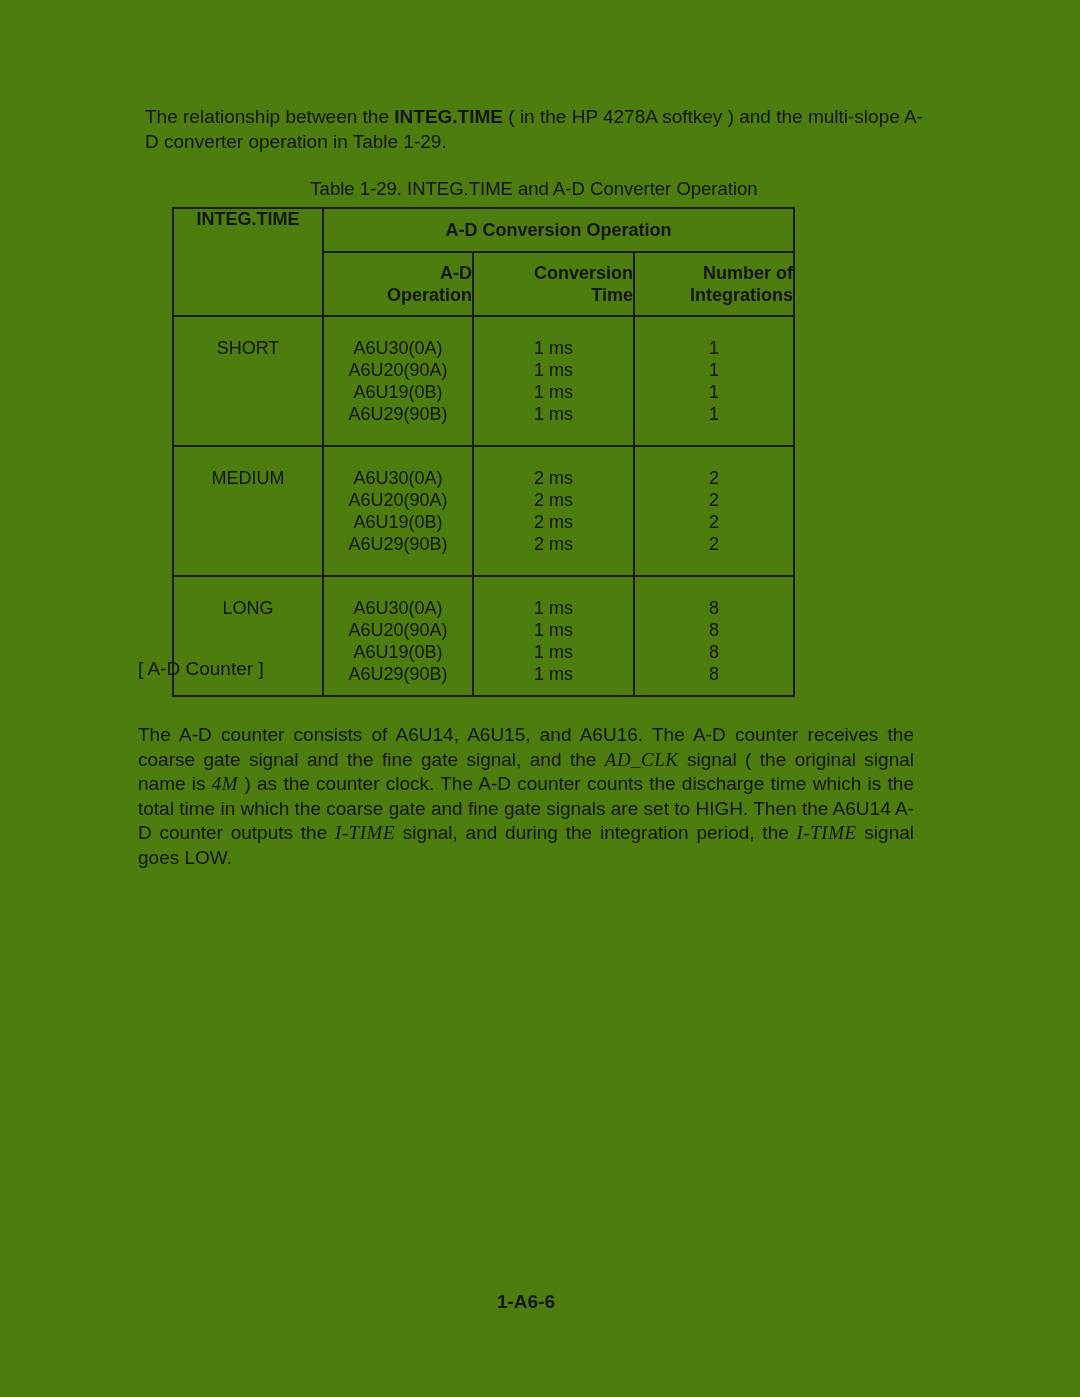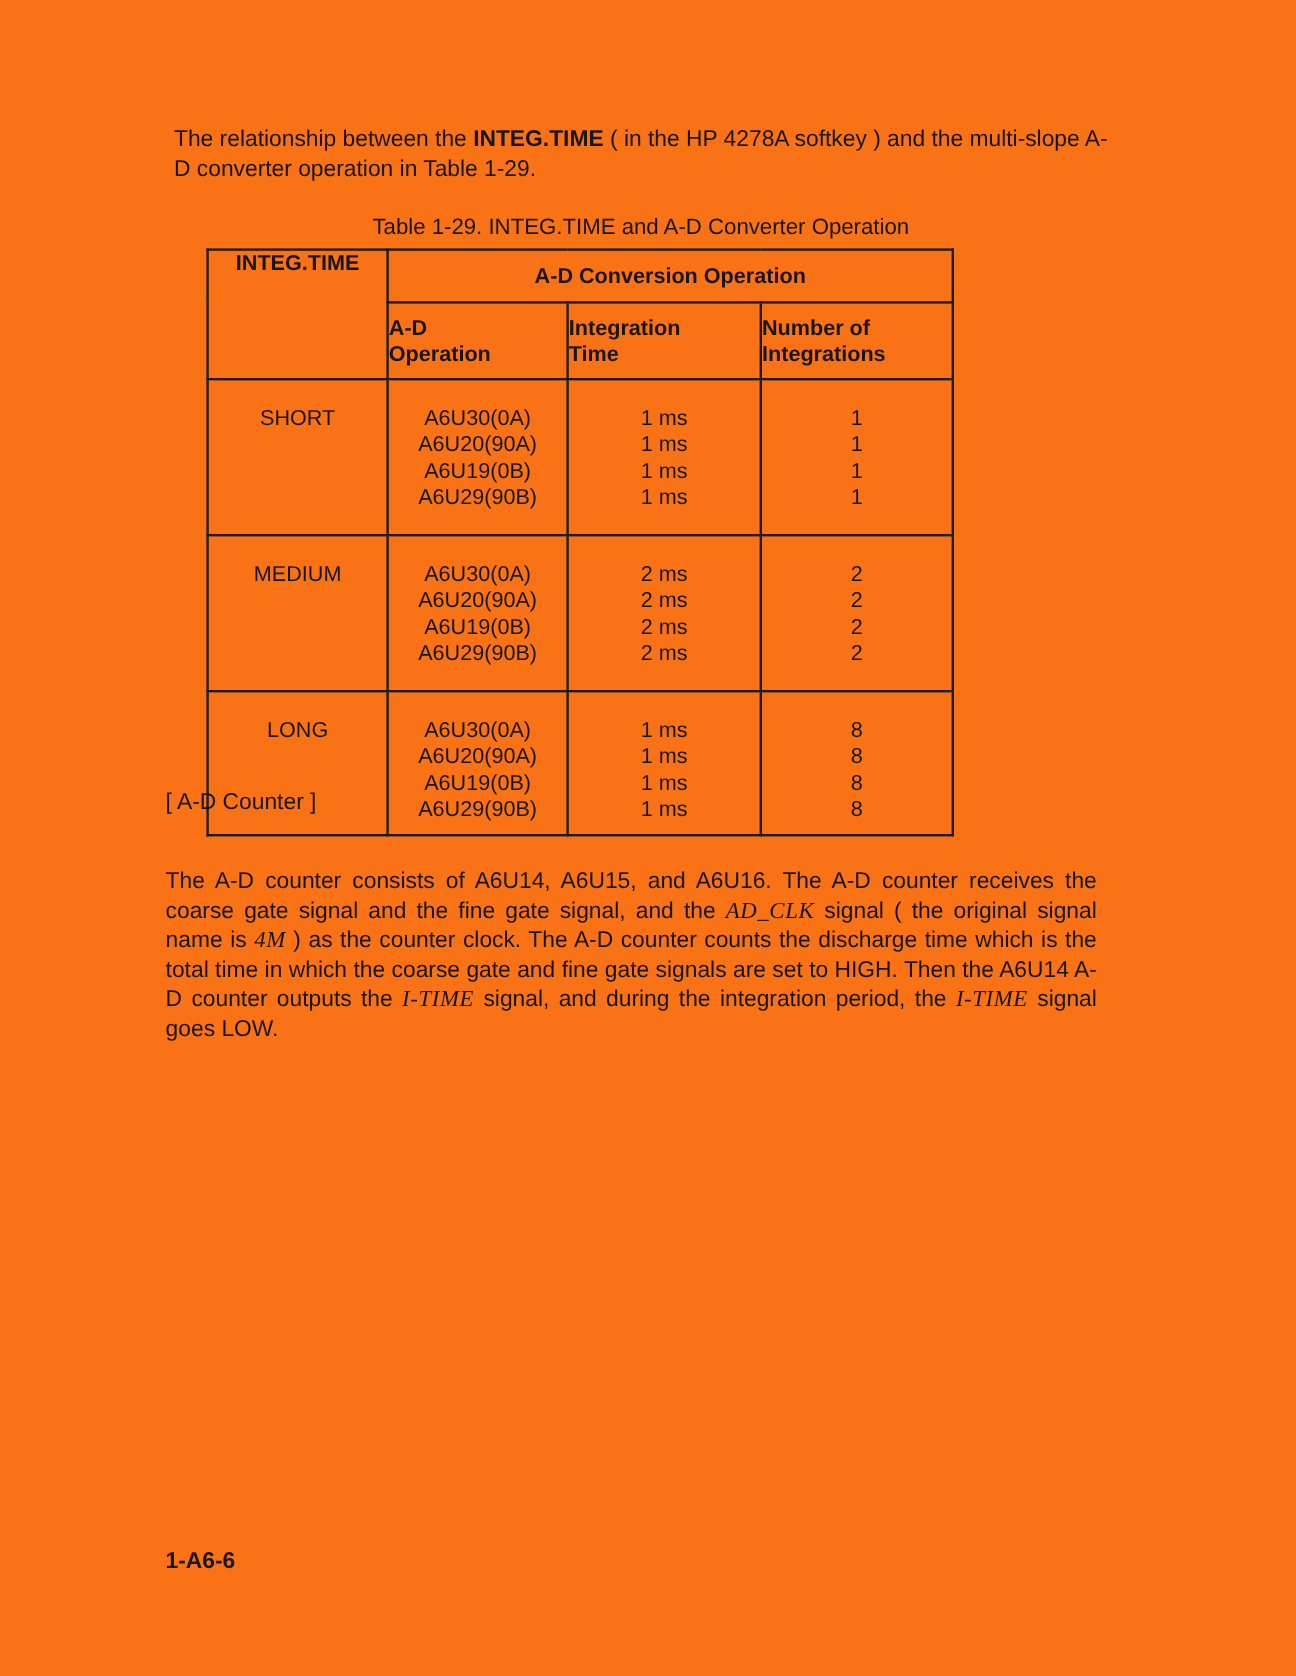--- a/index.html
+++ b/index.html
@@ -1,17 +1,17 @@
 <!DOCTYPE html>
 <html><head>
 <meta charset="utf-8">
 <style>
   html,body{margin:0;padding:0;background:#e8e8e8;}
   .page{
-    position:relative;width:1080px;height:1397px;background:#f97316;
+    position:relative;width:1080px;height:1397px;background:#4d7c0f;
     font-family:"Liberation Sans",sans-serif;color:#161616;margin:0 auto;
     overflow:hidden;
   }
   .intro{
     position:absolute;left:145px;top:86px;width:778px;
     font-size:19px;line-height:24.5px;text-align:justify;
   }
   .intro b{font-weight:bold;}
   .tbl-title{
     position:absolute;left:145px;top:178px;width:778px;
@@ -25,21 +25,21 @@
   table.integ th,table.integ td{
     border:2px solid #1c1c1c;padding:0;margin:0;
   }
   th.h-integ{
     vertical-align:top;padding-top:11px;font-weight:bold;text-align:center;
   }
   th.h-conv{
     height:42px;font-weight:bold;text-align:center;vertical-align:middle;
   }
   tr.hrow2 th{
-    height:62px;font-weight:bold;text-align:left;vertical-align:middle;
+    height:62px;font-weight:bold;text-align:right;vertical-align:middle;
     line-height:22px;
     margin-left:48px;
   }
   tr.grp td{
     vertical-align:top;text-align:center;line-height:22px;padding-top:20px;
   }
   tr.grp-short td,tr.grp-medium td{height:108px;}
   tr.grp-long td{height:98px;}
   .section-heading{
     position:absolute;left:138px;top:658px;
@@ -48,21 +48,21 @@
   .body-para{
     position:absolute;left:138px;top:704px;width:776px;
     font-size:19px;line-height:24.6px;text-align:justify;
   }
   .sig{
     font-family:"Liberation Serif",serif;font-style:italic;
     letter-spacing:0.5px;
   }
   .footer{
     position:absolute;left:138px;top:1291px;width:776px;
-    text-align:left;font-size:19px;font-weight:bold;
+    text-align:center;font-size:19px;font-weight:bold;
   }
 </style>
 </head>
 <body>
 
 <div class="page">
 
   <p class="intro"><span>The relationship between the </span><b>INTEG.TIME</b><span> ( in the HP 4278A softkey ) and the multi-slope A-D converter operation in Table 1-29.</span></p>
 
   <div class="tbl-title">Table 1-29. INTEG.TIME and A-D Converter Operation</div>
@@ -78,21 +78,21 @@
       <tr>
         <th class="h-integ" rowspan="2">INTEG.TIME</th>
         <th class="h-conv" colspan="3">A-D Conversion Operation</th>
       </tr>
       <tr class="hrow2">
         <th>
           <div>A-D</div>
           <div>Operation</div>
         </th>
         <th>
-          <div>Integration</div>
+          <div>Conversion</div>
           <div>Time</div>
         </th>
         <th>
           <div>Number of</div>
           <div>Integrations</div>
         </th>
       </tr>
 
       <tr class="grp grp-short">
         <td>SHORT</td>

